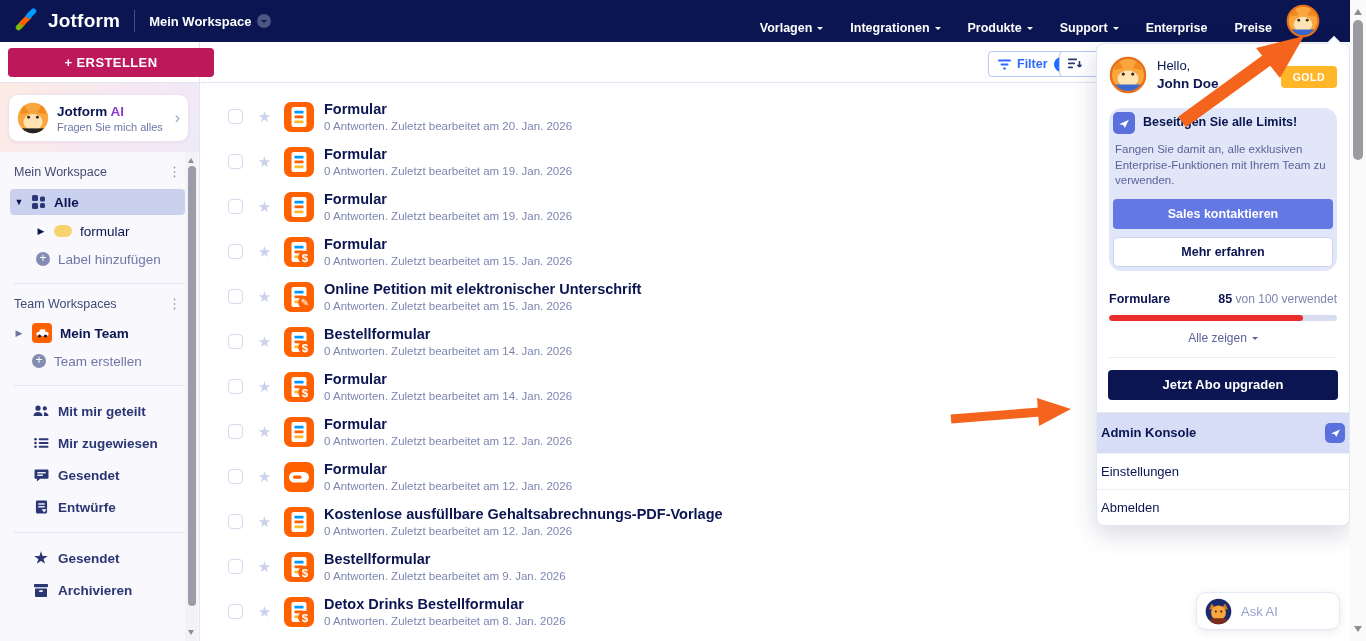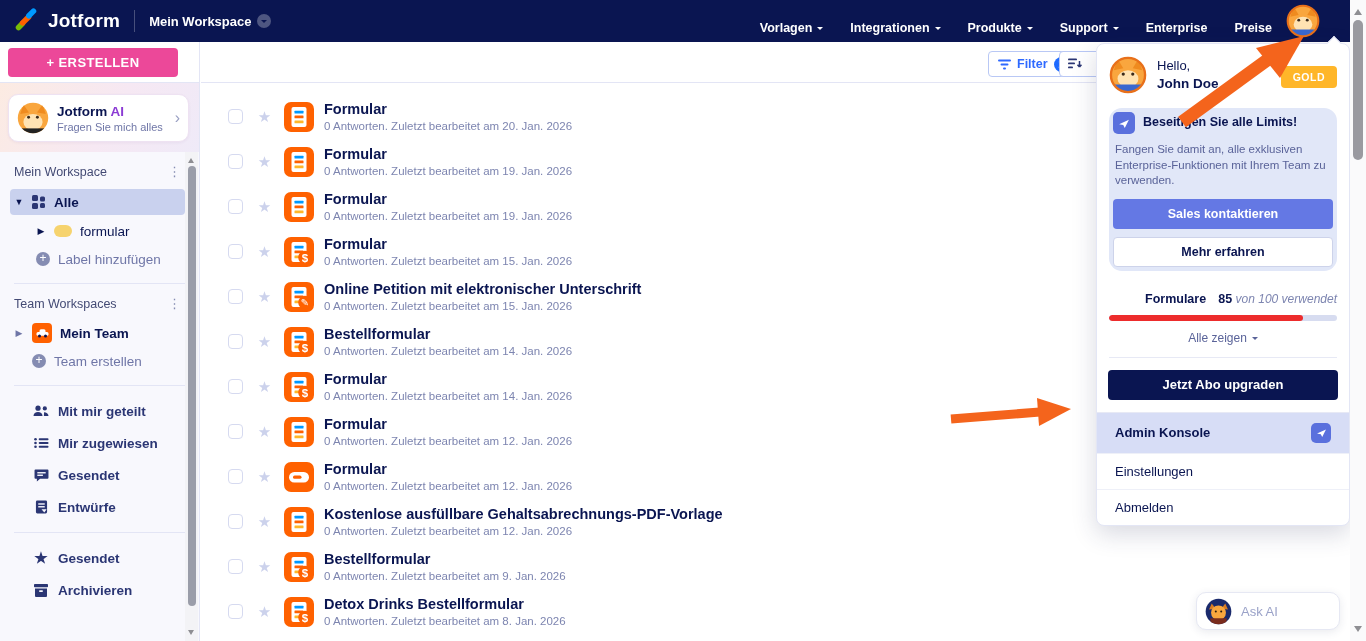--- a/index.html
+++ b/index.html
@@ -23,21 +23,21 @@
 
   
   .page-scroll { position:absolute; right:0; top:0; width:16px; height:641px; background:#fafafb; z-index:45; }
   .ps-up { position:absolute; top:5px; left:4px; width:0; height:0; border:4px solid transparent; border-bottom:6px solid #8e8e93; }
   .ps-down { position:absolute; bottom:5px; left:4px; width:0; height:0; border:4px solid transparent; border-top:6px solid #8e8e93; }
   .ps-thumb { position:absolute; top:20px; left:3px; width:10px; height:140px; background:#9a9aa0; border-radius:6px; }
 
   
   .sidebar { position:absolute; left:0; top:42px; width:200px; height:599px; background:#f8f8fd; border-right:1px solid #e3e5f5; z-index:10; }
   .sb-top { height:41px; background:#fff; border-bottom:1px solid #e3e5f5; padding:6px 10px 0 8px; }
-  .create-btn { width:170px; height:29px; background:#ec4899; border:none; border-radius:4px; color:#fff; font-weight:bold; font-size:13px; letter-spacing:.4px; cursor:pointer; font-family:inherit; }
+  .create-btn { width:206px; height:29px; background:#be185d; border:none; border-radius:4px; color:#fff; font-weight:bold; font-size:13px; letter-spacing:.4px; cursor:pointer; font-family:inherit; }
   .ai-zone { height:69px; background:linear-gradient(120deg,#fcebe2,#f6e8f3 55%,#efeaf8); padding:11px 10px 0 8px; }
   .ai-card { background:#fff; border:1px solid #eee2f2; border-radius:10px; height:48px; display:flex; align-items:center; padding:0 8px; gap:8px; cursor:pointer; box-shadow:0 1px 3px rgba(90,40,120,.06); }
   .ai-avatar { width:32px; height:32px; flex:0 0 auto; }
   .ai-texts { flex:1; line-height:1.25; }
   .ai-title { font-size:13.5px; font-weight:bold; color:#0a1551; }
   .ai-title .accent { color:#8b3bd4; }
   .ai-sub { font-size:11px; color:#6f76a7; }
   .ai-chev { color:#9aa0c3; font-size:16px; }
   .sb-body { position:relative; padding:12px 14px 0 14px; }
   .sb-header { display:flex; align-items:center; justify-content:space-between; color:#434a74; font-size:12.5px; margin-bottom:10px; }
@@ -92,32 +92,32 @@
   .um-hello-2 { font-size:13.5px; font-weight:bold; color:#0a1551; }
   .gold-badge { position:absolute; right:12px; top:22px; background:#ffb629; color:#fff; font-size:10.5px; font-weight:bold; padding:5px 12px; border-radius:4px; letter-spacing:.5px; }
   .promo { margin:2px 12px 16px; background:#e1e7f8; border-radius:13px; padding:4px; }
   .promo-head { display:flex; align-items:flex-start; gap:8px; }
   .rocket-sq { width:22px; height:22px; border-radius:5px; background:#5a70dd; display:flex; align-items:center; justify-content:center; flex:0 0 auto; }
   .promo-title { font-size:12.5px; font-weight:bold; color:#0a1551; padding-top:3px; }
   .promo-desc { font-size:11.5px; color:#5a6399; line-height:1.35; margin:8px 2px 10px; }
   .btn-sales { width:100%; height:30px; background:#6478e4; border:none; border-radius:4px; color:#fff; font-size:12.5px; font-weight:bold; cursor:pointer; font-family:inherit; }
   .btn-more { width:100%; height:30px; margin-top:8px; background:#fff; border:1px solid #cdd3ea; border-radius:4px; color:#0a1551; font-size:12.5px; font-weight:bold; cursor:pointer; font-family:inherit; }
   .usage { padding:2px 12px 0; }
-  .usage-row { display:flex; justify-content:space-between; align-items:baseline;margin-left:36px; }
+  .usage-row { display:flex; justify-content:space-between; align-items:baseline; }
   .usage-label { font-size:12.5px; font-weight:bold; color:#0a1551; }
   .usage-val b { font-size:12.5px; color:#0a1551; }
-  .usage-val span { font-size:12px; color:#7d85b0;font-style:italic; }
+  .usage-val span { font-size:12px; color:#7d85b0; }
   .usage-bar { margin-top:8px; height:6px; border-radius:3px; background:#d7dcf0; overflow:hidden; }
   .usage-fill { height:100%; background:#ed2c2c; border-radius:3px; }
   .show-all { text-align:center; font-size:12px; color:#5a6399; padding:10px 0 12px; cursor:pointer; }
   .show-all:after { content:""; display:inline-block; border:3.5px solid transparent; border-top-color:#5a6399; margin-left:5px; vertical-align:-1px; }
   .um-div { height:1px; background:#e7e9f5; margin:0 12px; }
   .btn-upgrade { display:block; width:230px; height:30px; margin:12px auto; background:#0a1551; border:none; border-radius:4px; color:#fff; font-size:13px; font-weight:bold; cursor:pointer; font-family:inherit; }
   .um-list { border-top:1px solid #e7e9f5; }
-  .um-item { display:flex; align-items:center; justify-content:space-between; padding:10px 18px; font-size:13px; color:#0a1551; cursor:pointer; border-bottom:1px solid #eef0f8; }
+  .um-item { display:flex; align-items:center; justify-content:space-between; padding:10px 4px; font-size:13px; color:#0a1551; cursor:pointer; border-bottom:1px solid #eef0f8; }
   .um-item.hl { background:#d7ddf6; font-weight:bold; }
   .um-item:last-child { border-bottom:none; border-radius:0 0 8px 8px; }
   .um-rocket { width:20px; height:20px; border-radius:5px; background:#5a70dd; display:flex; align-items:center; justify-content:center; }
 
   
   .ask-ai { position:absolute; left:1196px; top:592px; width:144px; height:38px; background:#fff; border:1px solid #e6e8f3; border-radius:10px; box-shadow:0 2px 8px rgba(37,45,91,.10); display:flex; align-items:center; padding:0 8px; gap:9px; z-index:20; cursor:text; }
   .ask-avatar { width:27px; height:27px; }
   .ask-label { font-size:13px; color:#9aa2c8; }
 
   

